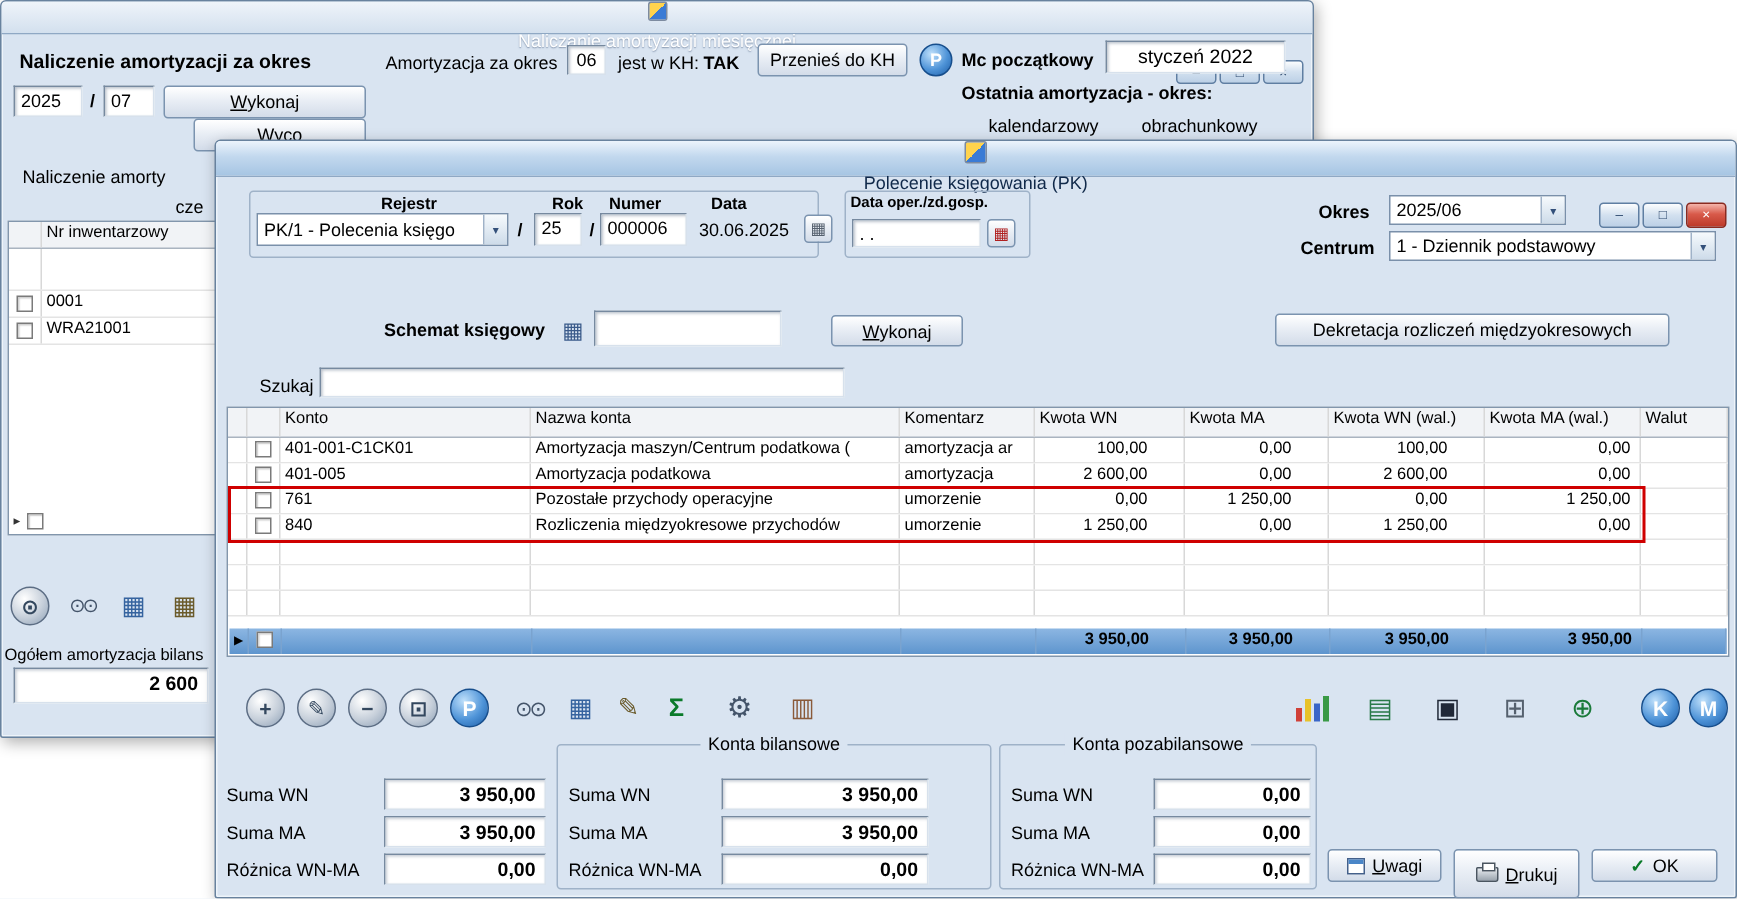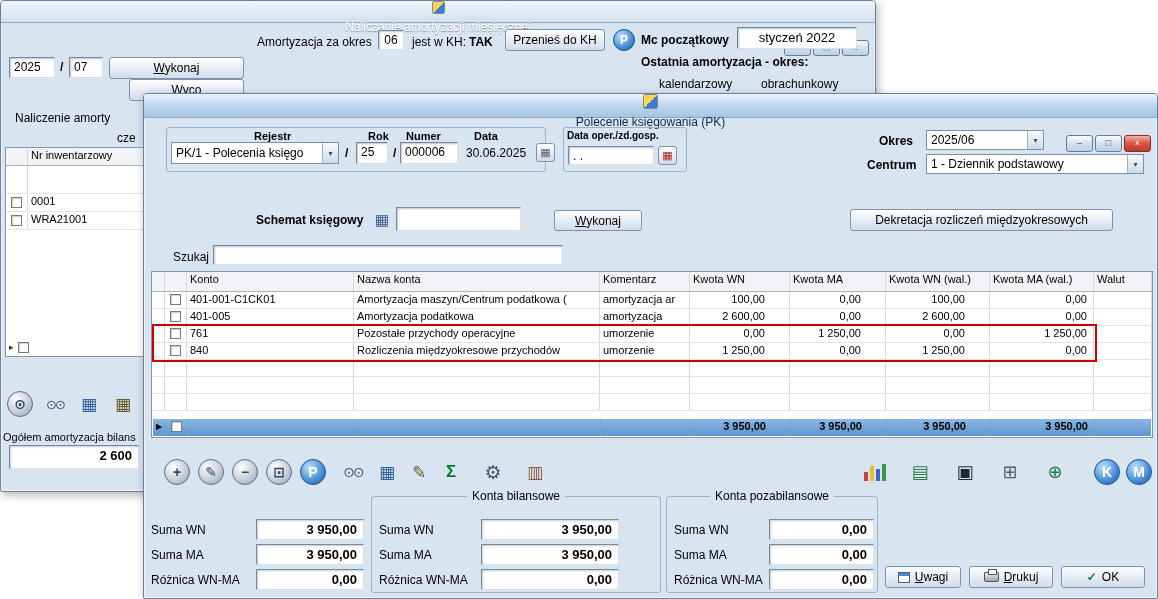--- a/index.html
+++ b/index.html
@@ -89,20 +89,21 @@
     <div class="titlebar tb-inactive">
       <span class="appicon" style="width:13px;height:13px;"></span>
       <span class="tb-title">Naliczanie amortyzacji miesięcznej</span>
       <span class="winbtns">
         <span class="wbtn">–</span>
         <span class="wbtn">□</span>
         <span class="wbtn">×</span>
       </span>
     </div>
 
+    <span class="lbl b" style="left:12px; top:32px; font-size:13px;">Naliczenie amortyzacji za okres</span>
 
     <span class="lbl" style="left:256px; top:34px;">Amortyzacja za okres</span>
     <div class="input3d" style="left:377px; top:29px; width:26px; height:20px; text-align:center;">06</div>
     <span class="lbl" style="left:411px; top:34px;">jest w KH:</span>
     <span class="lbl b" style="left:468px; top:34px;">TAK</span>
     <button class="btn" style="left:504px; top:28px; width:100px; height:22px;">
         <span>Przenieś do KH</span>
       </button>
     <span class="cbtn blue small" style="left:612px; top:28px;">P</span>
     <span class="lbl b" style="left:640px; top:32px;">Mc początkowy</span>
@@ -407,21 +408,21 @@
     <div class="sumfield" style="left:625px; top:425px; width:105px; height:21px;">0,00</div>
     <span class="lbl" style="left:530px; top:454px;">Suma MA</span>
     <div class="sumfield" style="left:625px; top:450px; width:105px; height:21px;">0,00</div>
     <span class="lbl" style="left:530px; top:479px;">Różnica WN-MA</span>
     <div class="sumfield" style="left:625px; top:475px; width:105px; height:21px;">0,00</div>
 
     <button class="btn" style="left:741px; top:472px; width:76px; height:22px;">
       <span class="ic-note"></span>
       <span class="accel">Uwagi</span>
     </button>
-    <button class="btn" style="left:825px; top:472px; width:84px; height:22px;">
+    <button class="btn" style="left:825px; top:472px; width:84px; height:33px;">
       <span class="ic-printer"></span>
       <span class="accel">Drukuj</span>
     </button>
     <button class="btn" style="left:917px; top:472px; width:84px; height:22px;">
       <span class="grn">✓</span>
       <span>OK</span>
     </button>
   </div>
 
 </div>

